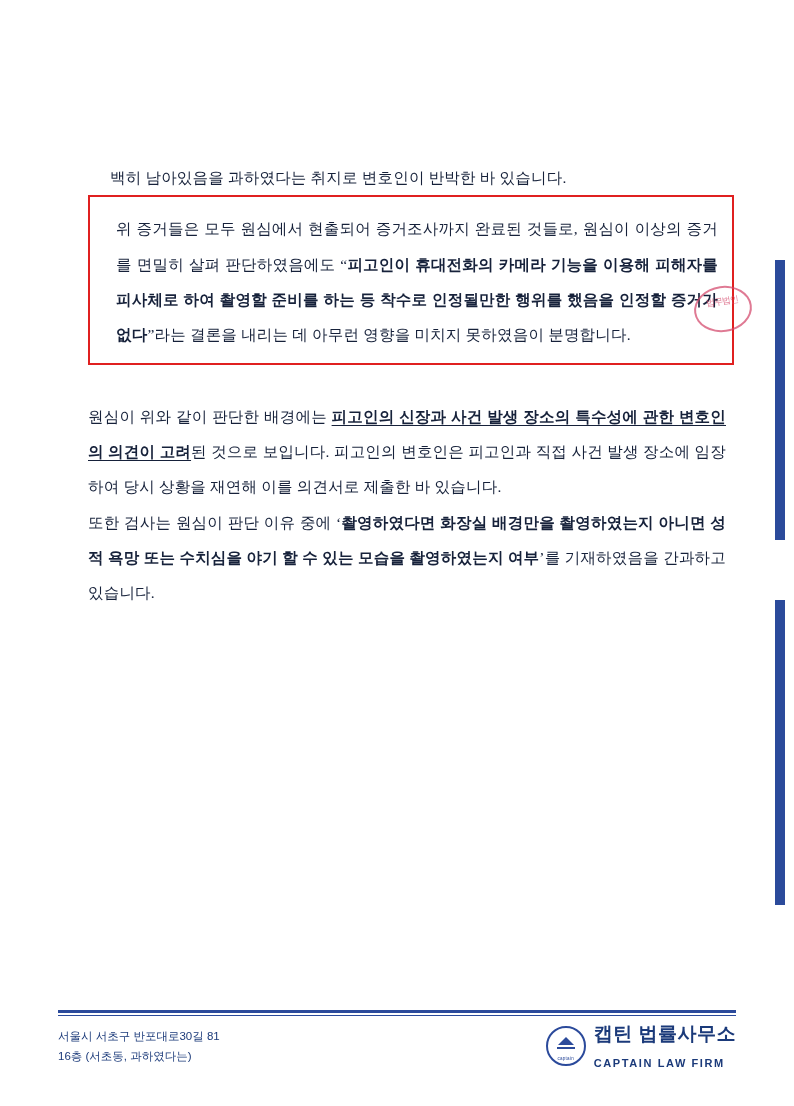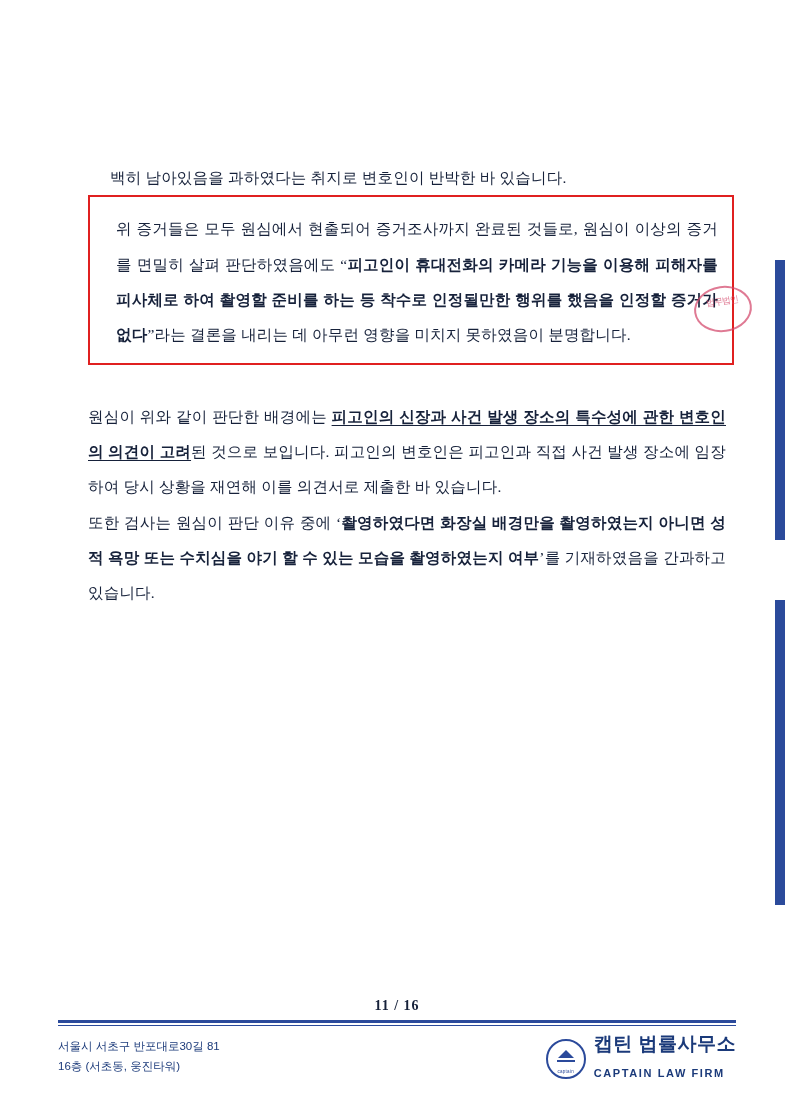--- a/index.html
+++ b/index.html
@@ -115,21 +115,21 @@
     font-family: "Liberation Serif", serif;
     letter-spacing: -1px;
   }
 
   
   .footer {
     position: absolute;
     left: 0;
     right: 0;
     bottom: 0;
-    height: 86px;
+    height: 96px;
   }
   .page-number {
     position: absolute;
     left: 0;
     right: 0;
     bottom: 92px;
     text-align: center;
     font-size: 14px;
     font-weight: bold;
     color: #16213a;
@@ -162,21 +162,21 @@
     font-family: "Liberation Sans", sans-serif;
   }
   .footer-left {
     font-size: 11.5px;
     color: #1b3a7a;
     line-height: 1.75;
     white-space: nowrap;
   }
   .footer-center {
     display: flex;
-    align-items: flex-end;
+    align-items: center;
     gap: 8px;
   }
   .firm-emblem {
     width: 36px;
     height: 36px;
     border: 2px solid #2b4a9b;
     border-radius: 50%;
     position: relative;
     flex: 0 0 auto;
   }
@@ -252,29 +252,28 @@
 
     <p class="para block-gap"><span>원심이 위와 같이 판단한 배경에는 </span><span class="u-underline">피고인의 신장과 사건 발생 장소의 특수성에 관한 변호인의 의견이 고려</span><span>된 것으로 보입니다. 피고인의 변호인은 피고인과 직접 사건 발생 장소에 임장하여 당시 상황을 재연해 이를 의견서로 제출한 바 있습니다.</span></p>
 
     <p class="para"><span>또한 검사는 원심이 판단 이유 중에 ‘</span><b class="strong">촬영하였다면 화장실 배경만을 촬영하였는지 아니면 성적 욕망 또는 수치심을 야기 할 수 있는 모습을 촬영하였는지 여부</b><span>’를 기재하였음을 간과하고 있습니다.</span></p>
 
 
   </div>
 
   <div class="seal">법무법인</div>
 
-  <div class="page-number">11 / 16</div>
 
   <div class="footer">
     <div class="footer-rule"></div>
     <div class="footer-rule-thin"></div>
     <div class="footer-inner">
       <div class="footer-left">
         <div>서울시 서초구 반포대로30길 81</div>
-        <div>16층 (서초동, 웅진타워)</div>
+        <div>16층 (서초동, 과하였다는)</div>
       </div>
       <div class="footer-center">
         <div class="firm-emblem">
           <div class="chev"></div>
           <div class="bar"></div>
           <div class="sub">captain</div>
         </div>
         <div class="firm-names">
           <div class="firm-name-ko">캡틴 법률사무소</div>
           <div class="firm-name-en">CAPTAIN LAW FIRM</div>

